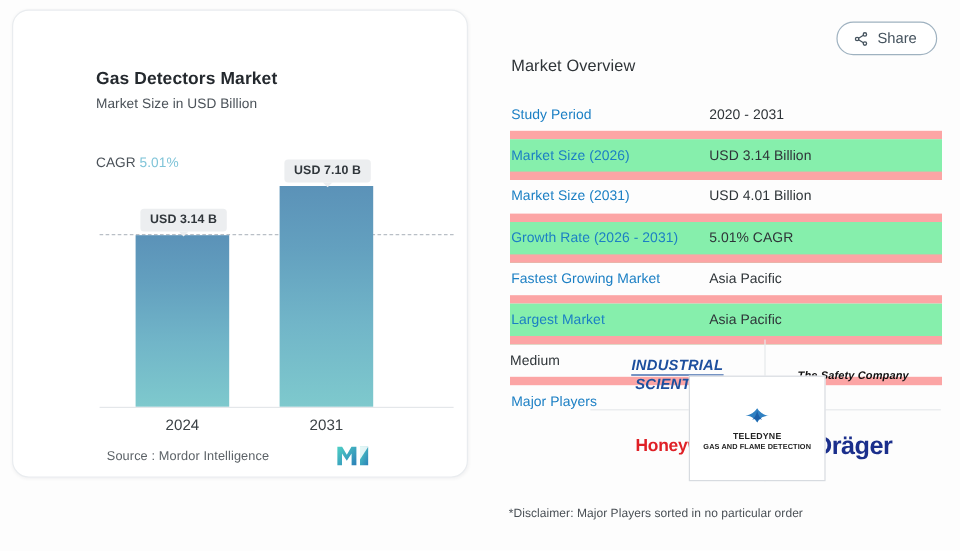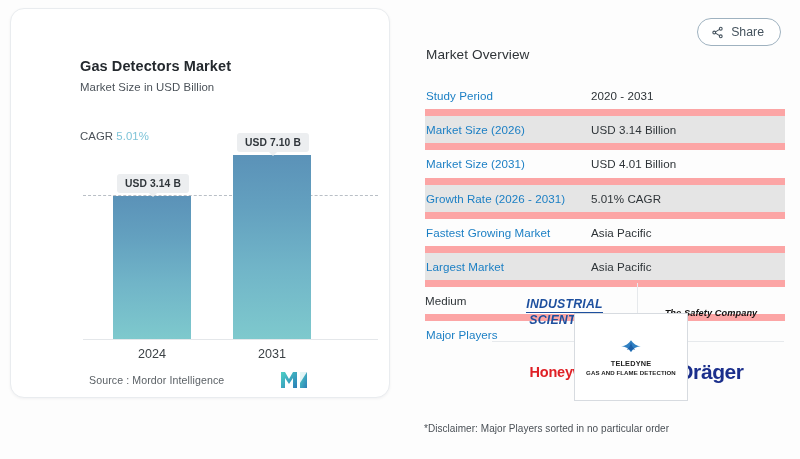--- a/index.html
+++ b/index.html
@@ -96,21 +96,21 @@
   .ov-title{
     position:absolute;left:426px;top:47px;
     font-size:13.6px;color:#2f3438;letter-spacing:.1px;
   }
 
   .table{position:absolute;left:425px;top:82px;width:360px;}
   .trow{
     position:relative;height:27.2px;display:flex;align-items:center;
     border-bottom:7px solid #fca5a5;
   }
-  .trow.alt{background:#e5e5e5;}
+  .trow.alt{background:#86efac;}
   .tkey{
     width:165px;flex:none;
     font-size:11.6px;color:#1b7fc4;letter-spacing:.05px;
     padding-left:1px;
   }
   .tval{
     font-size:11.6px;color:#2e3438;letter-spacing:.05px;
   }
   .players-row{
     position:relative;height:26px;display:flex;align-items:center;

